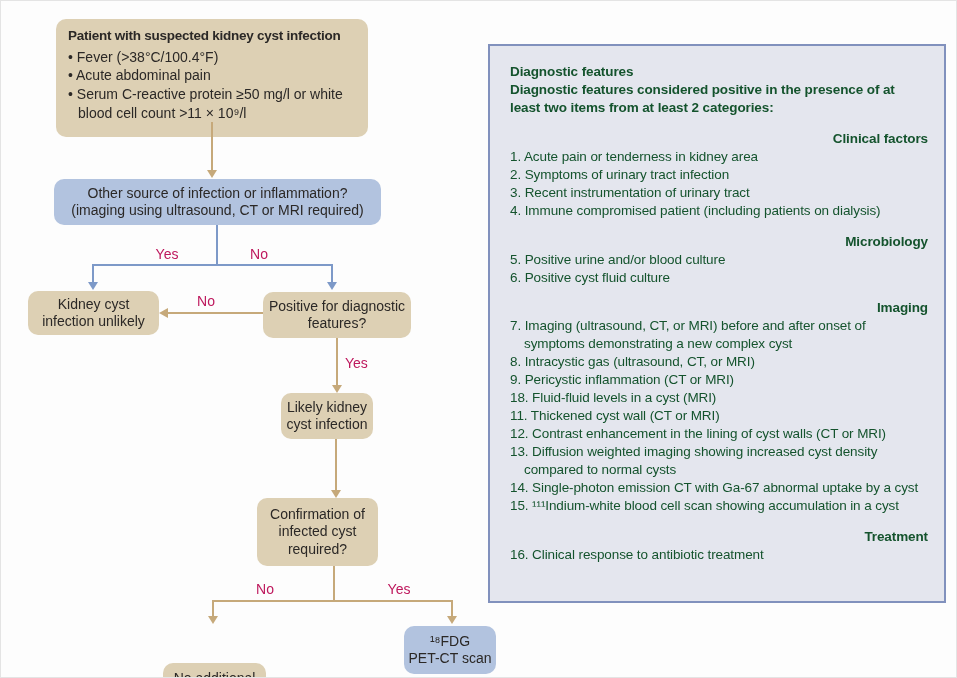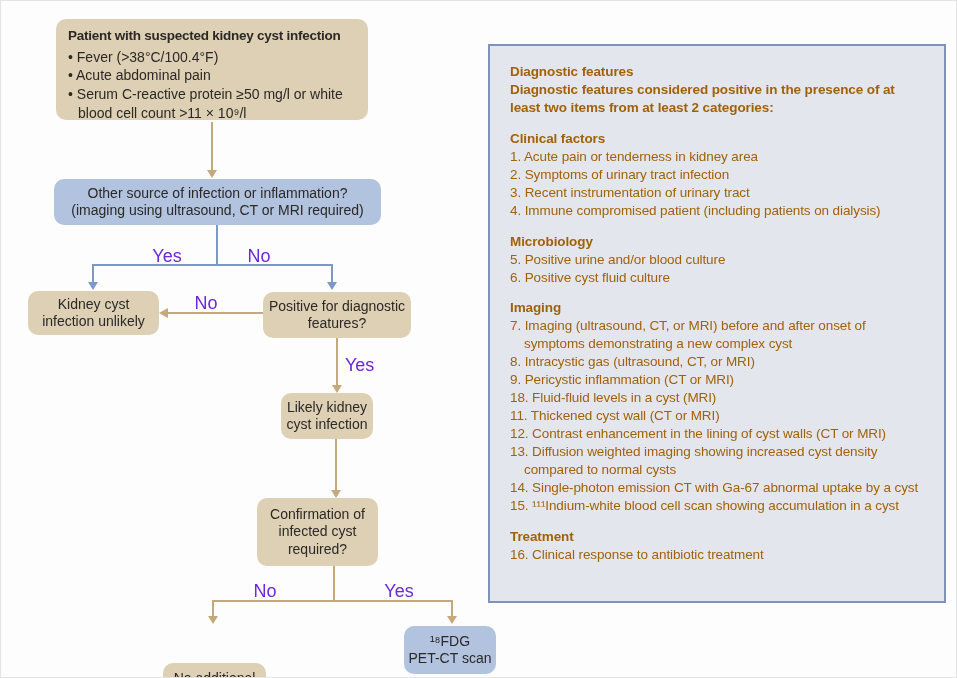--- a/index.html
+++ b/index.html
@@ -9,53 +9,53 @@
     overflow:hidden;border:1px solid #e4e4e4;box-sizing:border-box;
   }
   
   .fc-box{
     position:absolute;border-radius:10px;box-sizing:border-box;
     font-size:14px;line-height:1.25;color:#2b2826;
     display:flex;flex-direction:column;justify-content:center;text-align:center;
   }
   .tan{background:#ddd0b4;}
   .blue{background:#b2c3df;}
-  .box-start{left:55px;top:18px;width:312px;height:101px;padding:9px 12px;
+  .box-start{left:55px;top:18px;width:312px;height:118px;padding:9px 12px;
     text-align:left;justify-content:flex-start;}
   .box-start .t{font-weight:bold;font-size:13.5px;letter-spacing:-0.25px;white-space:nowrap;margin-bottom:3px;}
   .box-start .b{font-size:14px;line-height:1.33;padding-left:10px;text-indent:-10px;}
   .box-q1{left:53px;top:178px;width:327px;height:46px;padding:4px 8px;}
   .box-q1 div{white-space:nowrap;}
   .box-unlikely{left:27px;top:290px;width:131px;height:44px;padding:2px 4px;}
   .box-positive{left:262px;top:291px;width:148px;height:46px;padding:2px 4px;}
   .box-likely{left:280px;top:392px;width:92px;height:46px;padding:2px 4px;}
   .box-confirm{left:256px;top:497px;width:121px;height:68px;padding:2px 4px;}
   .box-noimg{left:162px;top:662px;width:103px;height:48px;padding:2px 4px;}
   .box-pet{left:403px;top:625px;width:92px;height:48px;padding:19px 4px;}
   
   .ln{position:absolute;}
   .tanln{background:#c6a97a;}
   .bluln{background:#7d99c8;}
   .head-down{position:absolute;width:0;height:0;border-left:5px solid transparent;
     border-right:5px solid transparent;border-top:8px solid #c6a97a;}
   .head-down.b{border-top-color:#7d99c8;}
   .head-left{position:absolute;width:0;height:0;border-top:5px solid transparent;
     border-bottom:5px solid transparent;border-right:9px solid #c6a97a;}
-  .lbl{position:absolute;font-size:18px;color:#6d28d9;text-align:center;width:40px;}
+  .lbl{position:absolute;font-size:14px;color:#be185d;text-align:center;width:40px;}
   
   .panel{
     position:absolute;left:487px;top:43px;width:458px;height:559px;
     background:#e4e6ee;border:2px solid #8191bd;box-sizing:border-box;
     padding:17px 16px 12px 20px;font-size:13.5px;line-height:1.33;
-    letter-spacing:-0.1px;color:#a16207;
+    letter-spacing:-0.1px;color:#14532d;
   }
   .p-title{font-weight:bold;}
   .p-subtitle{font-weight:bold;}
   .p-section{margin-top:13px;}
-  .p-heading{font-weight:bold;}
+  .p-heading{font-weight:bold;text-align:right;}
   .p-item{padding-left:14px;text-indent:-14px;}
 </style>
 </head>
 <body>
 
 <div class="canvas">
 
   <div class="fc-box tan box-start">
     <div class="t">Patient with suspected kidney cyst infection</div>
     <div class="b">• Fever (&gt;38°C/100.4°F)</div>

